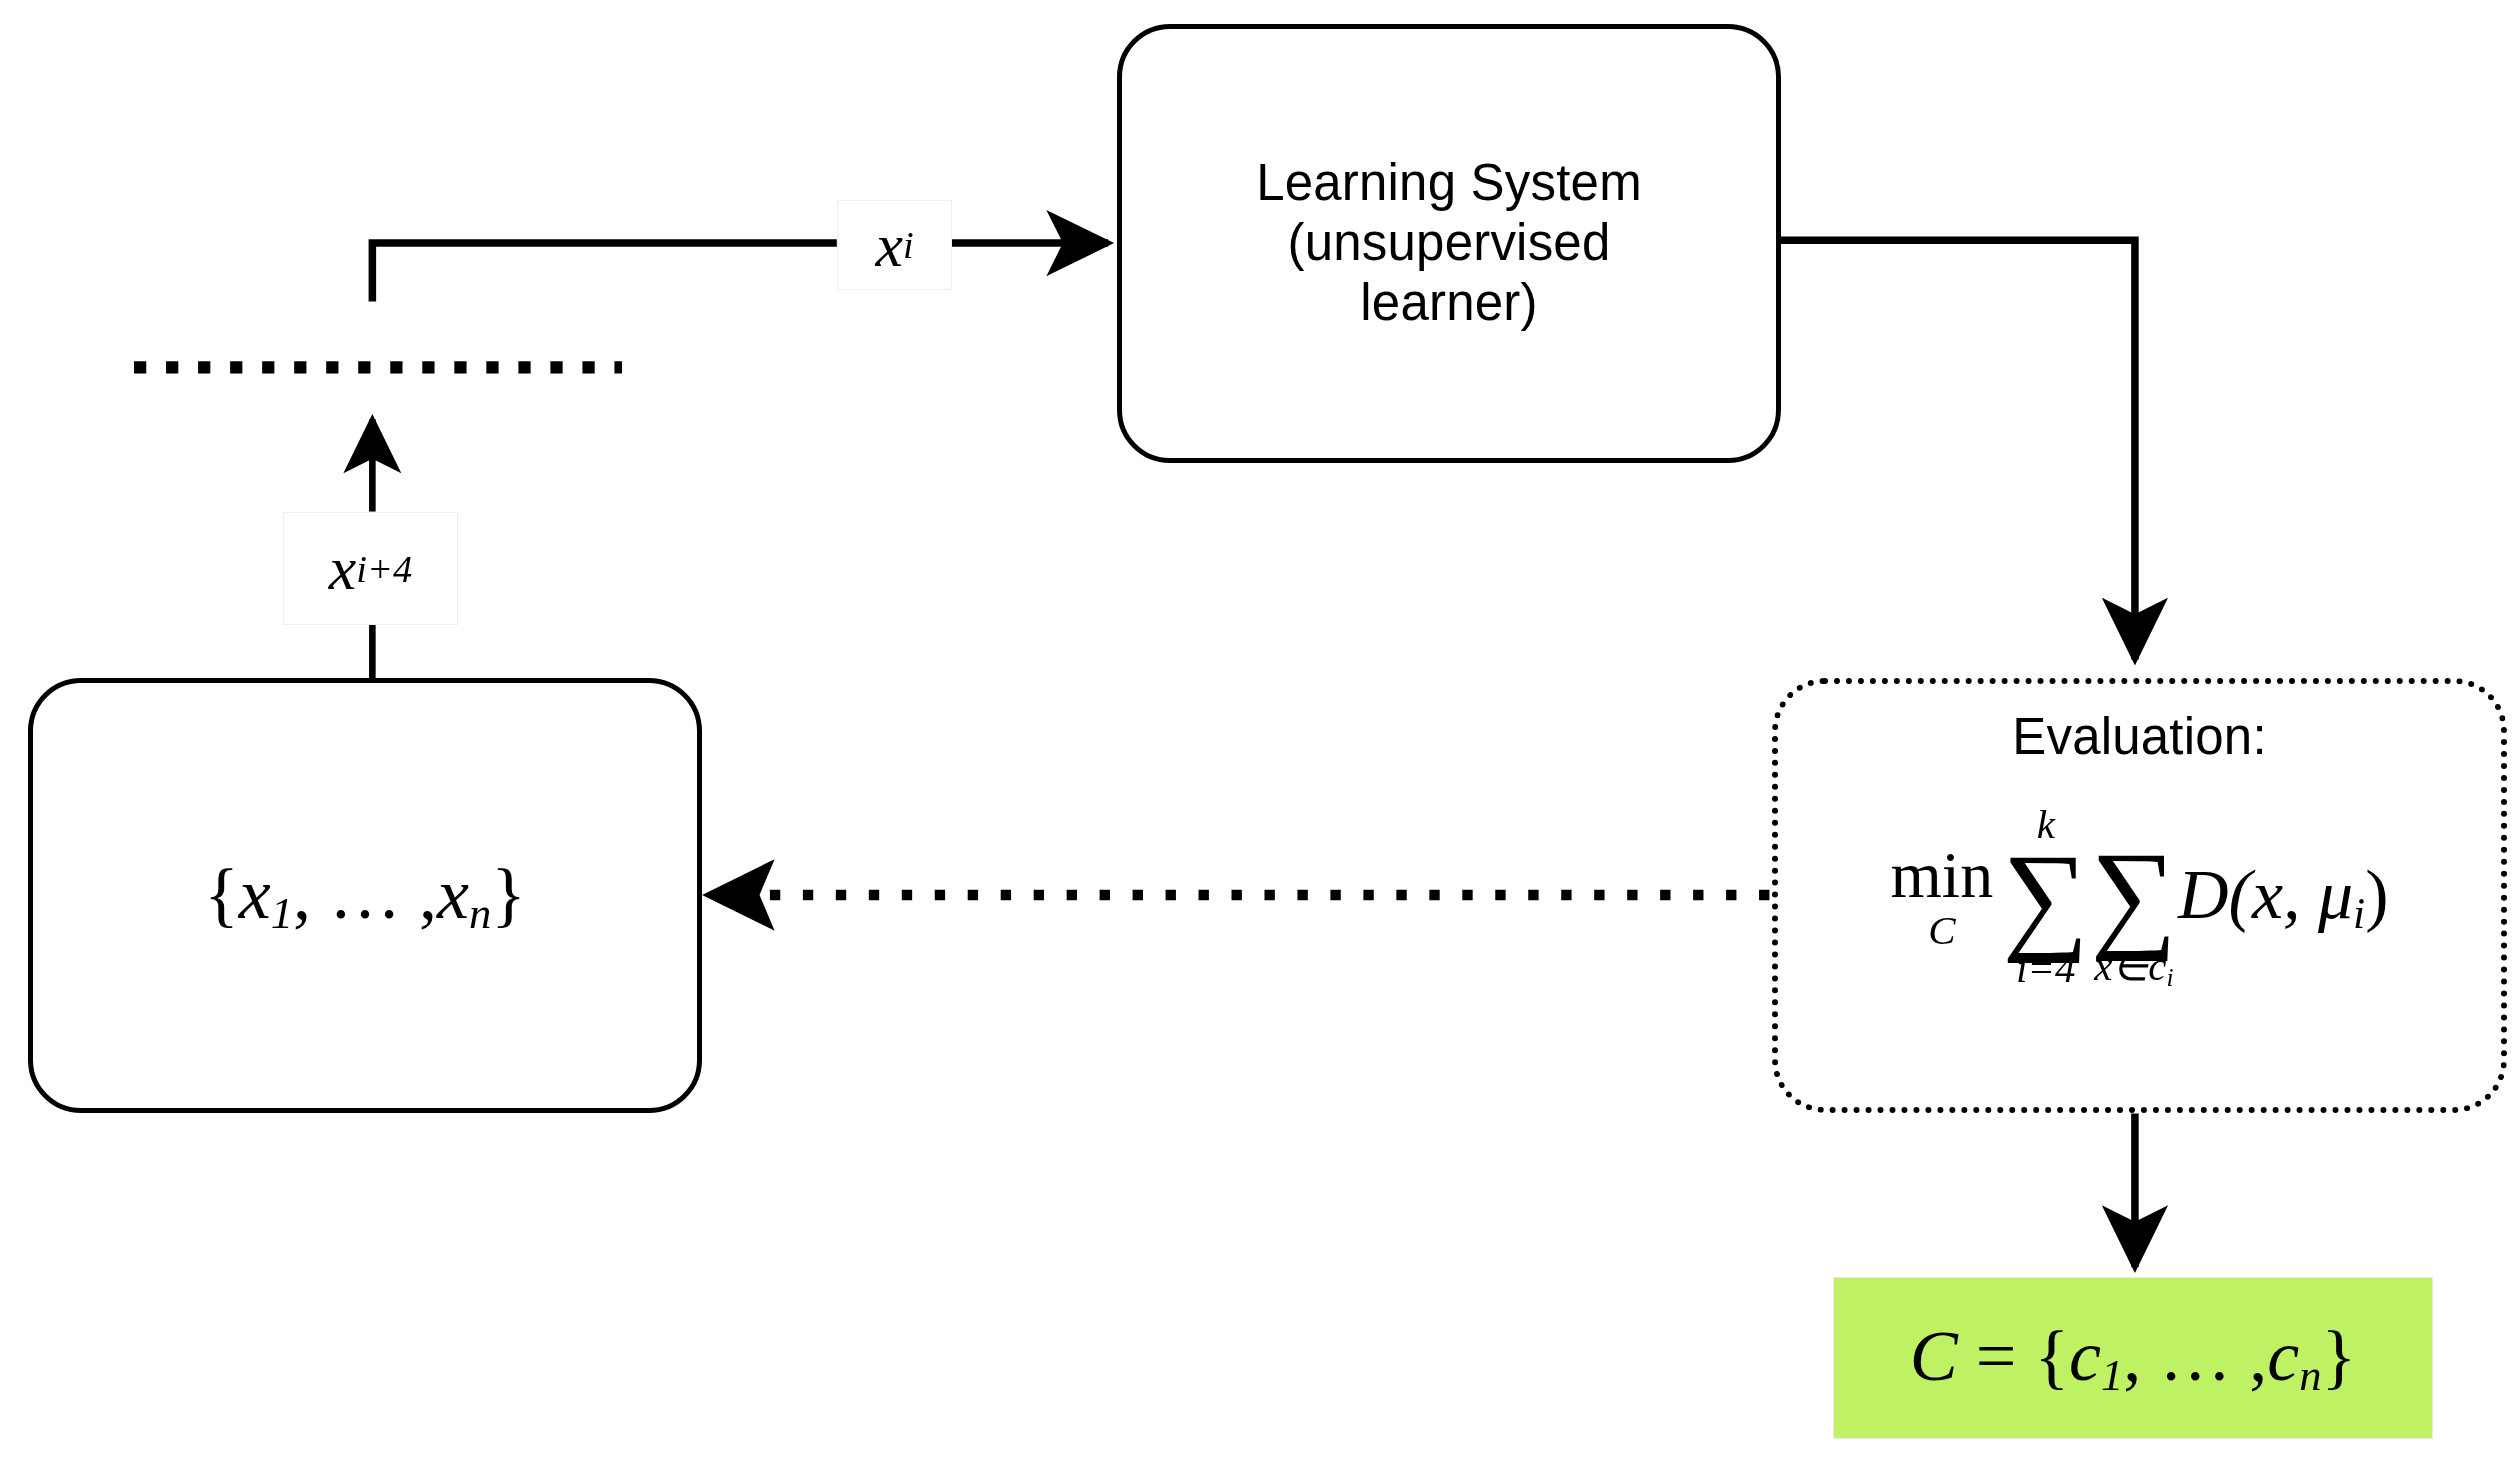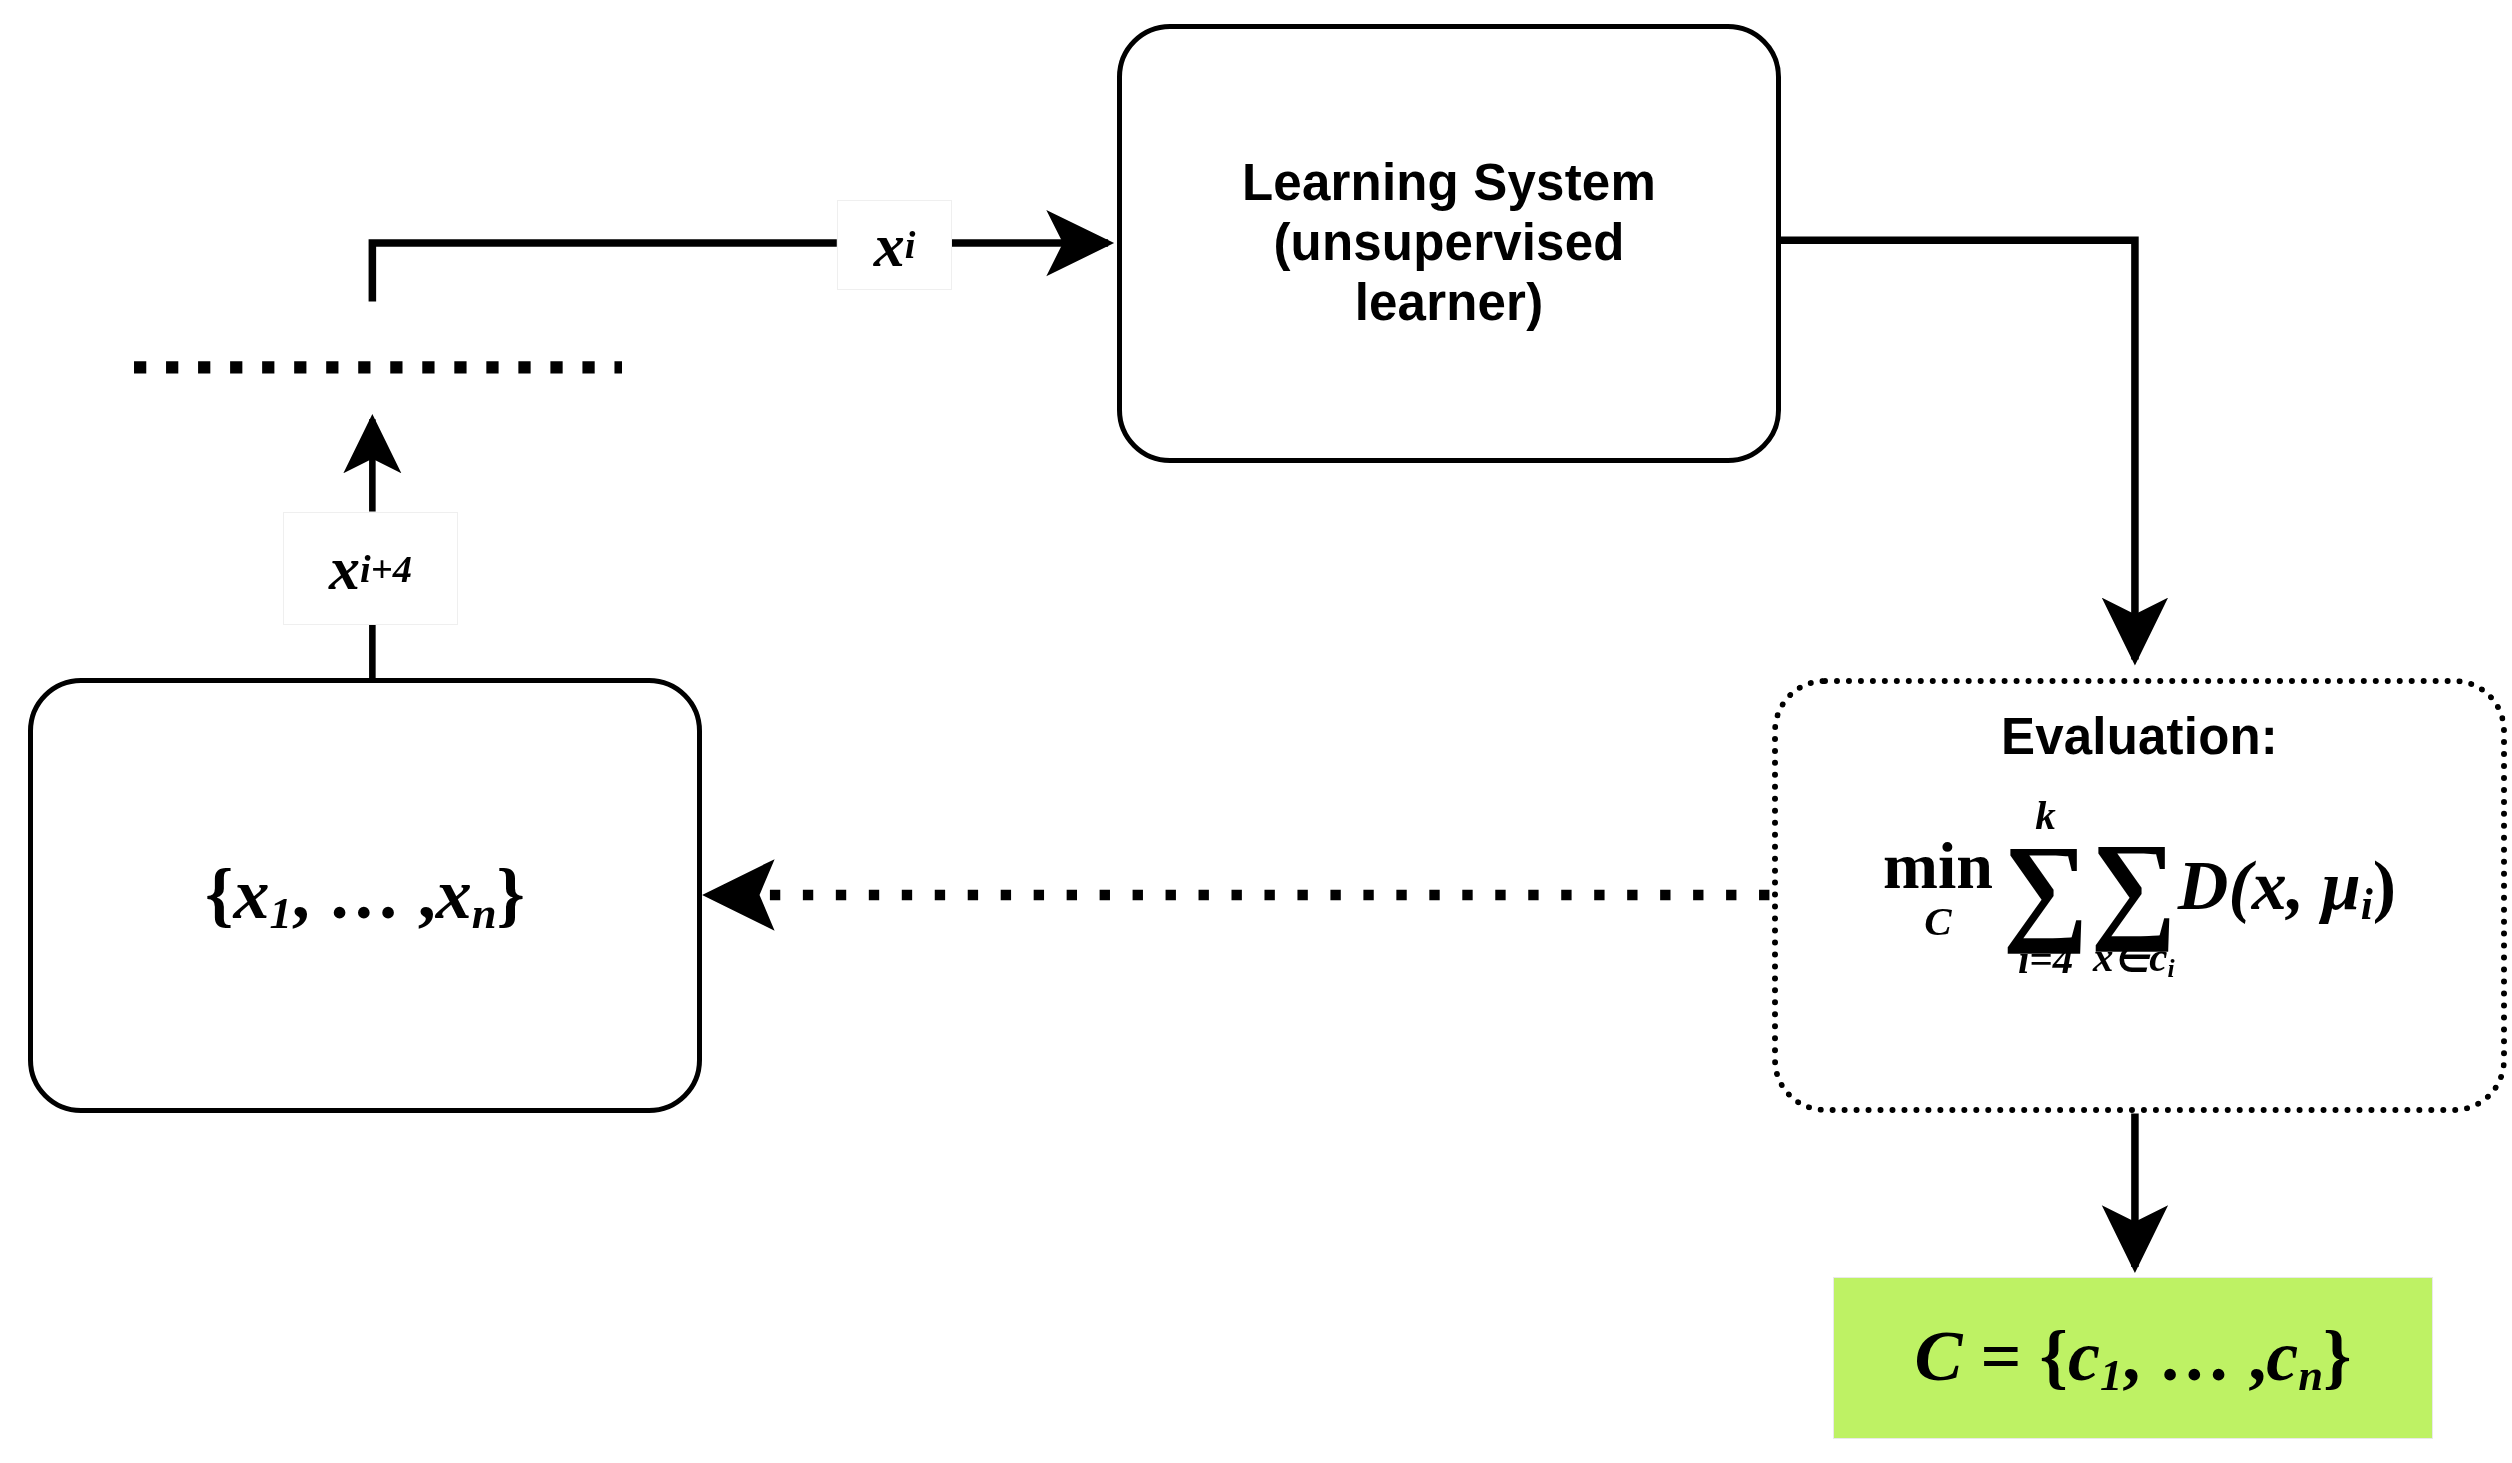--- a/index.html
+++ b/index.html
@@ -1,21 +1,21 @@
 <!DOCTYPE html>
 <html style="font-size:15px"><head>
 <meta charset="utf-8">
 <style>
   html,body{margin:0;padding:0;background:#ffffff;}
   body{
     width:2512px;height:1463px;
     font-family:"Liberation Sans", sans-serif;
     overflow:hidden;
   }
-  #stage{position:relative;width:2204px;height:1463px;background:#ffffff;font-weight:bold;}
+  #stage{position:relative;width:2204px;height:1463px;background:#ffffff;}
 
   svg.wires{position:absolute;left:0;top:0;width:2512px;height:1463px;pointer-events:none;}
 
   .node{
     position:absolute;
     box-sizing:border-box;
     background:#ffffff;
     display:flex;
     flex-direction:column;
     align-items:center;
@@ -58,20 +58,21 @@
     left:28px;top:678px;width:674px;height:435px;
   }
   #training-data .node-title{margin-bottom:43px;}
   #training-data .mathline{font-size:72px;}
 
   
   #evaluation{
     left:1772px;top:678px;width:735px;height:435px;
     justify-content:flex-start;
     padding-top:22.6px;
+    gap:9px;
   }
   #evaluation .node-title{margin-bottom:9.4px;}
 
   
   .formula{
     display:flex;
     align-items:center;
     justify-content:center;
     font-family:"Liberation Serif", serif;
     color:#000000;

